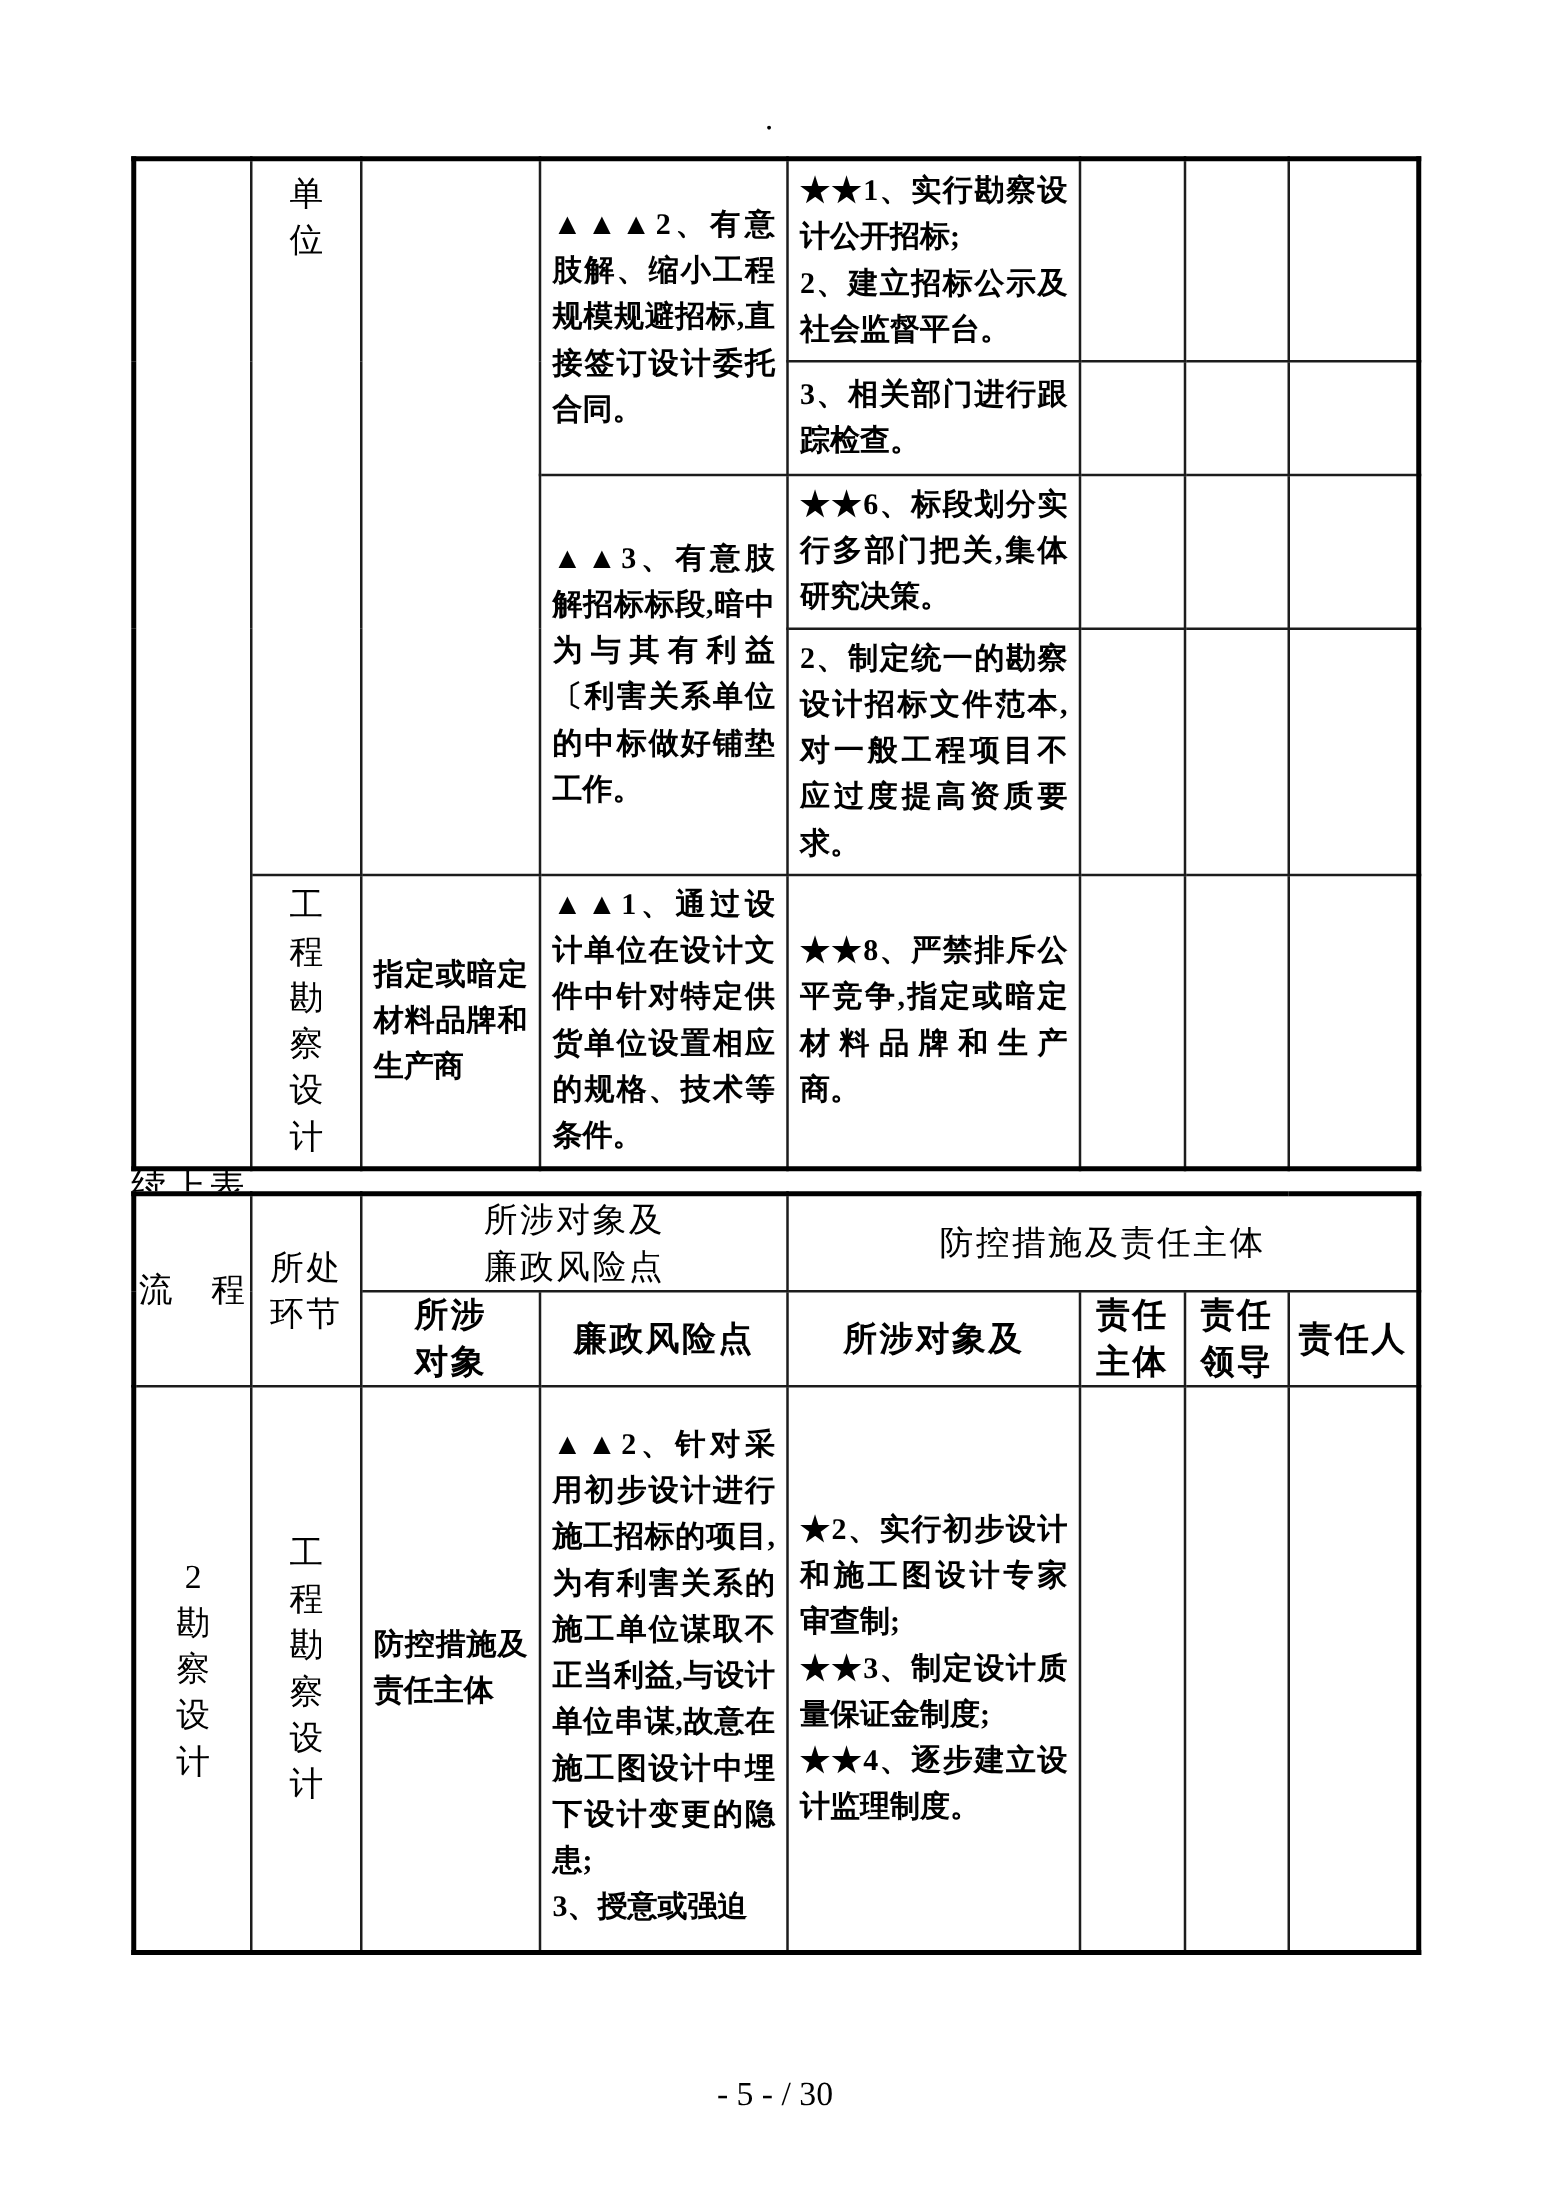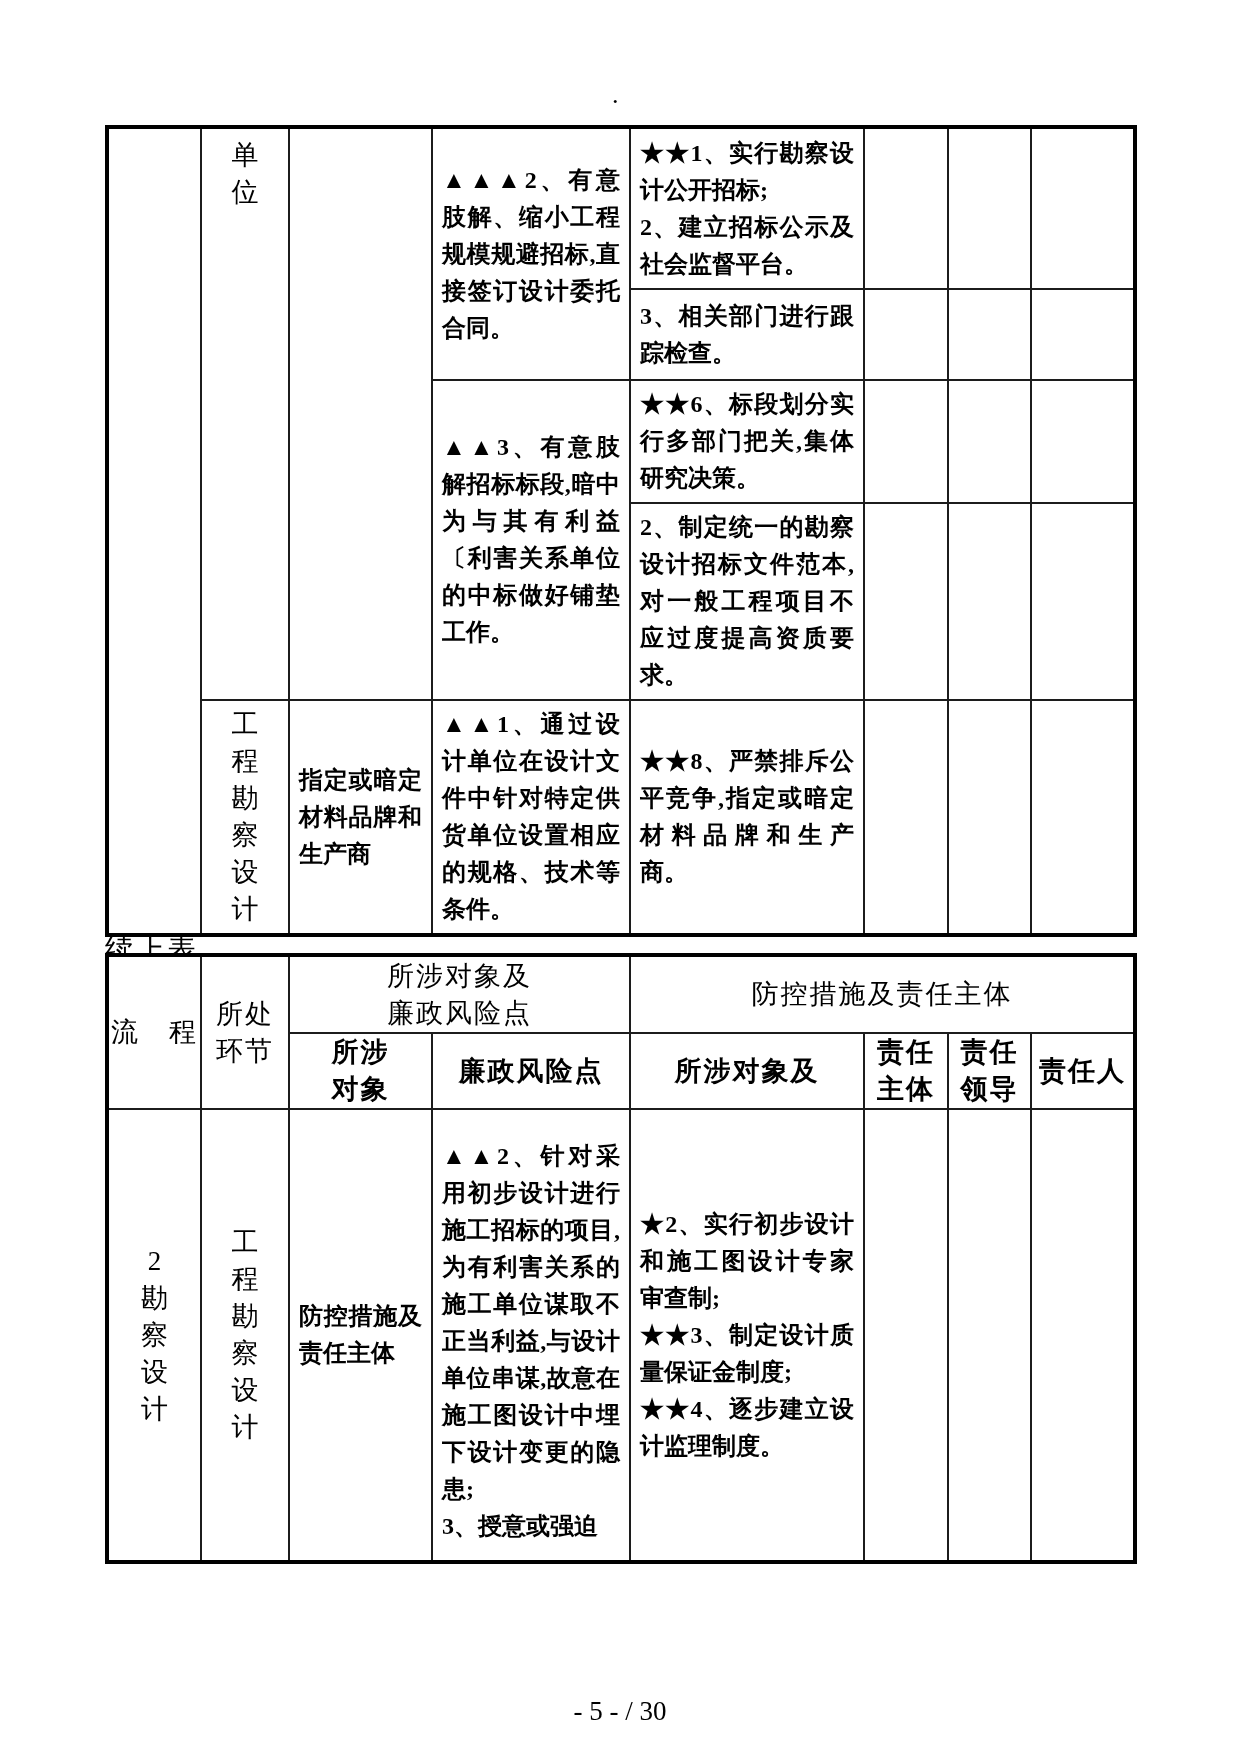--- a/index.html
+++ b/index.html
@@ -37,21 +37,21 @@
   .hdr{
     font-size:27px;line-height:37px;
     text-align:center;white-space:pre-line;
     letter-spacing:2px;
   }
   .label-continued{
     position:absolute;left:105px;top:910px;width:952px;
     font-size:29px;letter-spacing:2px;margin-top:20px;
   }
   .page-footer{
-    position:absolute;left:0;top:1696px;width:1240px;
+    position:absolute;left:0;top:1660px;width:1240px;
     text-align:center;font-size:27px;
   }
   .stray-dot{
     position:absolute;left:612px;top:80px;font-size:26px;
   }
 </style>
 </head>
 <body>
 
 <div class="stray-dot">.</div>

